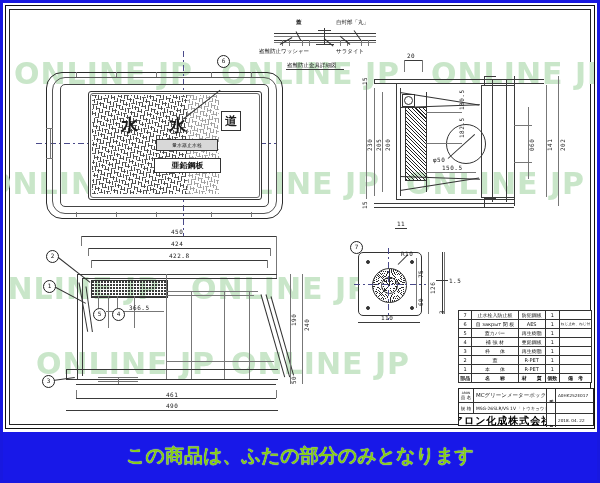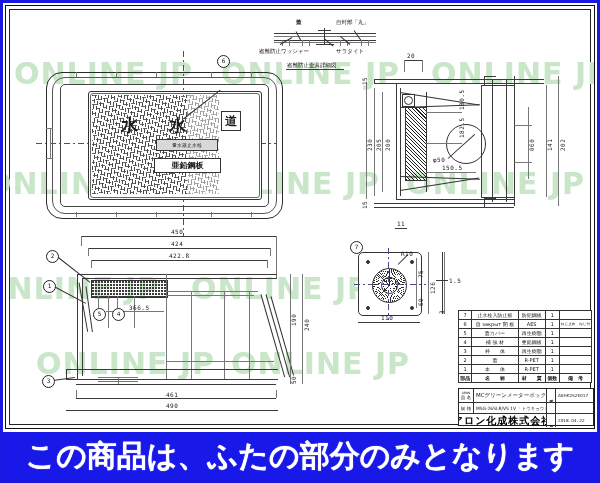--- a/index.html
+++ b/index.html
@@ -122,21 +122,21 @@
     writing-mode:vertical-rl;text-orientation:upright;font-size:4px;
     line-height:1;letter-spacing:0;color:#111;
   }
   
   #banner{
     position:absolute;left:3px;top:432px;width:594px;height:48px;
     background:#1818e8;display:flex;align-items:center;justify-content:center;
     box-sizing:border-box;
   }
   #banner-text{
-    color:#ffffff;font-size:30px;font-weight:bold;letter-spacing:0px;
+    color:#84cc16;font-size:19px;font-weight:bold;letter-spacing:0px;
     font-family:"DejaVu Sans","Liberation Sans",sans-serif;
     white-space:nowrap;
     text-shadow:0 0 1px #fff;
   }
   
   .circ{position:absolute;border:1px solid #333;border-radius:50%;}
   .circ.hatched{
     background:
       repeating-conic-gradient(from 0deg,#2b2b2b 0 2deg,transparent 2deg 7deg),
       radial-gradient(circle,#fff 0 22%,transparent 22%);

